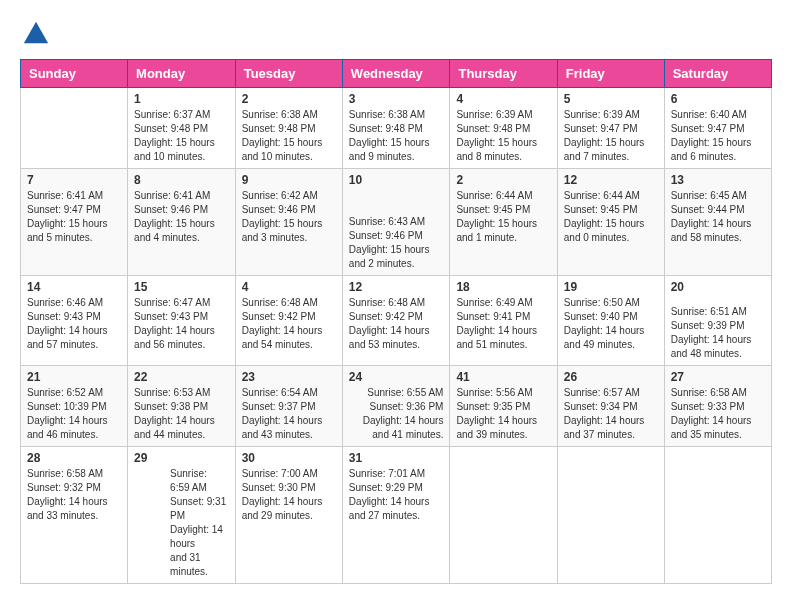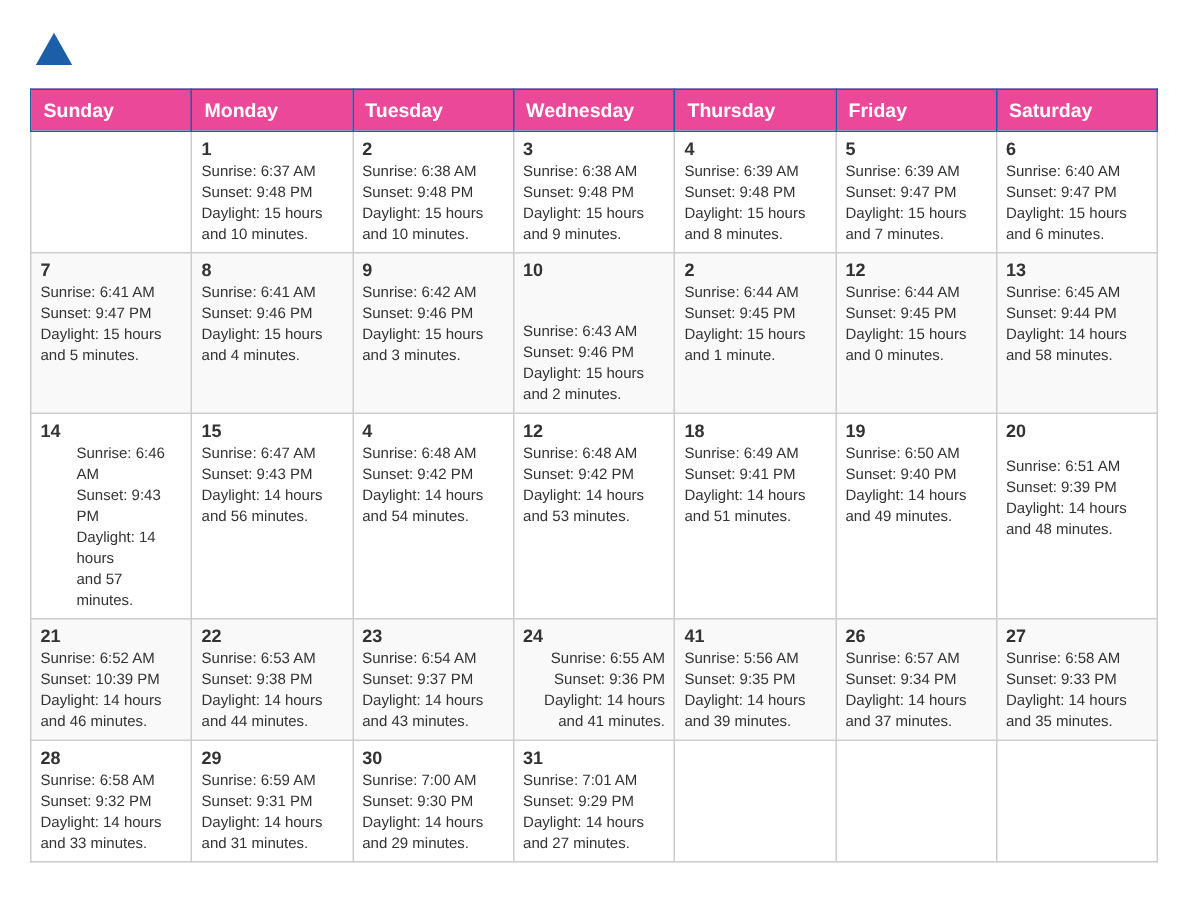--- a/index.html
+++ b/index.html
@@ -213,21 +213,21 @@
           <span class="day-number">13</span>
           <div class="day-info" style="white-space: pre-line;">Sunrise: 6:45 AM
 Sunset: 9:44 PM
 Daylight: 14 hours
 and 58 minutes.</div>
         </td>
       </tr>
       <tr>
         <td>
           <span class="day-number">14</span>
-          <div class="day-info" style="white-space: pre-line; margin-left: 24px;">Sunrise: 6:46 AM
+          <div class="day-info" style="white-space: pre-line;">Sunrise: 6:46 AM
 Sunset: 9:43 PM
 Daylight: 14 hours
 and 57 minutes.</div>
         </td>
         <td>
           <span class="day-number">15</span>
           <div class="day-info" style="white-space: pre-line;">Sunrise: 6:47 AM
 Sunset: 9:43 PM
 Daylight: 14 hours
 and 56 minutes.</div>
@@ -322,21 +322,21 @@
       <tr>
         <td>
           <span class="day-number">28</span>
           <div class="day-info" style="white-space: pre-line;">Sunrise: 6:58 AM
 Sunset: 9:32 PM
 Daylight: 14 hours
 and 33 minutes.</div>
         </td>
         <td>
           <span class="day-number">29</span>
-          <div class="day-info" style="white-space: pre-line;">Sunrise: 6:59 AM
+          <div class="day-info" style="white-space: pre-line; margin-left: 36px;">Sunrise: 6:59 AM
 Sunset: 9:31 PM
 Daylight: 14 hours
 and 31 minutes.</div>
         </td>
         <td>
           <span class="day-number">30</span>
           <div class="day-info" style="white-space: pre-line;">Sunrise: 7:00 AM
 Sunset: 9:30 PM
 Daylight: 14 hours
 and 29 minutes.</div>

